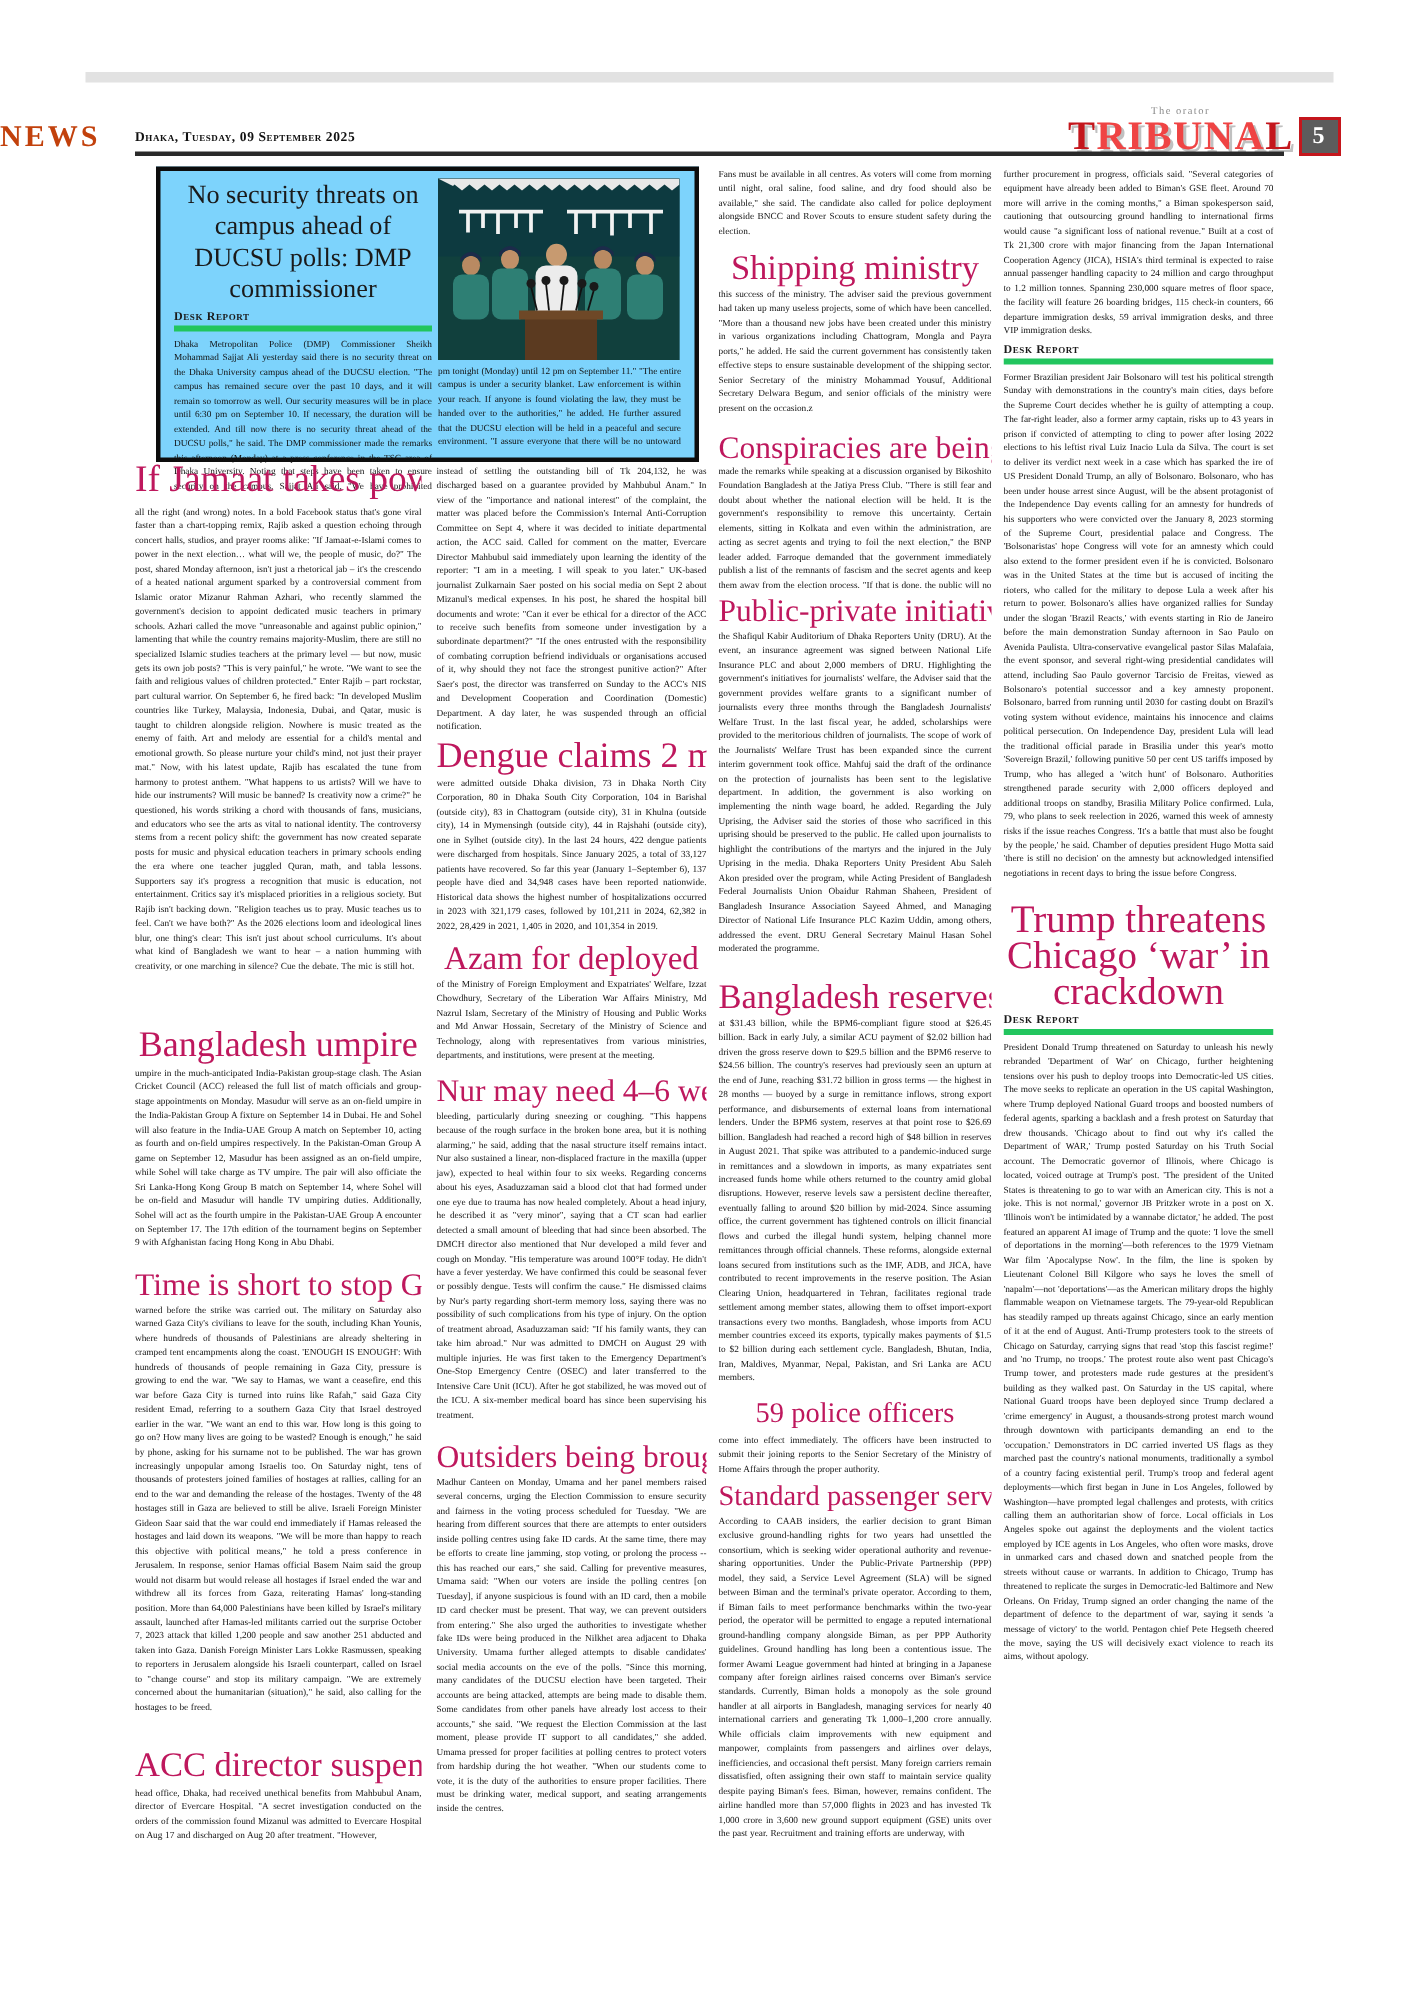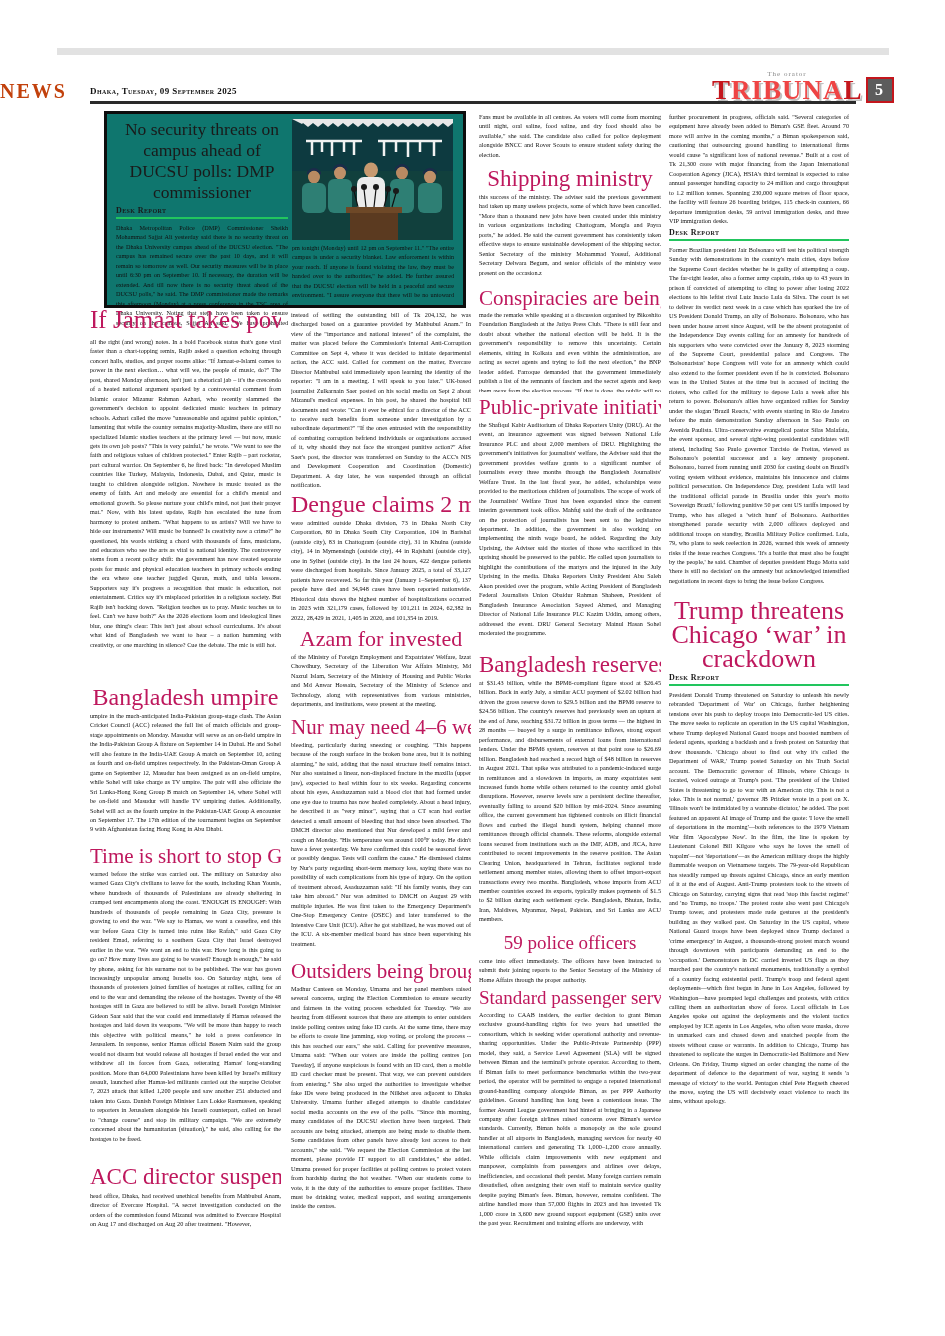--- a/index.html
+++ b/index.html
@@ -20,24 +20,24 @@
   .logo .blk{color:#ef4444;}
   .pagenum{display:inline-block;vertical-align:4px;margin-left:3px;width:24px;height:22px;
         background:#5c5c5c;border:2px solid #c4161c;color:#fff;font-weight:bold;font-size:16px;
         line-height:22px;text-align:center;text-shadow:none;}
   
   .col{position:absolute;overflow:hidden;}
   .hl{margin:0;font-weight:normal;text-align:center;color:#be185d;overflow:hidden;white-space:nowrap;}
   .bd{font-size:6.2px;line-height:9.45px;text-align:justify;overflow:hidden;color:#111;
       word-spacing:.2px;}
   .by{font-weight:bold;font-size:8px;font-variant:small-caps;letter-spacing:.4px;
-      border-bottom:2px solid #22c55e;padding-bottom:2px;margin:2px 0 4px 0;}
+      border-bottom:4px solid #22c55e;padding-bottom:2px;margin:2px 0 4px 0;}
   
   .leadbox{position:absolute;left:104px;top:111px;width:356px;height:191px;
-      border:3px solid #0d0d0d;background:#0f766e;}
+      border:3px solid #0d0d0d;background:#7dd3fc;}
   .lead-left{position:absolute;left:9px;top:5px;width:172px;}
   .lead-hl{font-size:17.5px;line-height:21px;text-align:center;font-weight:normal;margin:0 0 3px 0;}
   .lead-photo{position:absolute;left:185px;top:5px;width:161px;height:121px;background:#0e3533;}
   .lead-right{position:absolute;left:185px;top:129px;width:162px;height:58px;}
 </style>
 </head>
 <body>
 
 <div id="page">
 
@@ -149,21 +149,21 @@
     </div>
   </div>
 
   <div class="col" style="left:291px;top:303px;width:180px;height:940px">
     <div class="bd" style="height:178px;margin-top:7px">instead of settling the outstanding bill of Tk 204,132, he was discharged based on a guarantee provided by Mahbubul Anam." In view of the "importance and national interest" of the complaint, the matter was placed before the Commission's Internal Anti-Corruption Committee on Sept 4, where it was decided to initiate departmental action, the ACC said. Called for comment on the matter, Evercare Director Mahbubul said immediately upon learning the identity of the reporter: "I am in a meeting. I will speak to you later." UK-based journalist Zulkarnain Saer posted on his social media on Sept 2 about Mizanul's medical expenses. In his post, he shared the hospital bill documents and wrote: "Can it ever be ethical for a director of the ACC to receive such benefits from someone under investigation by a subordinate department?" "If the ones entrusted with the responsibility of combating corruption befriend individuals or organisations accused of it, why should they not face the strongest punitive action?" After Saer's post, the director was transferred on Sunday to the ACC's NIS and Development Cooperation and Coordination (Domestic) Department. A day later, he was suspended through an official notification.</div>
     <div>
       <h2 class="hl" style="font-size:24px;height:30px;line-height:32px">Dengue claims 2 more</h2>
       <div class="bd" style="height:106px">were admitted outside Dhaka division, 73 in Dhaka North City Corporation, 80 in Dhaka South City Corporation, 104 in Barishal (outside city), 83 in Chattogram (outside city), 31 in Khulna (outside city), 14 in Mymensingh (outside city), 44 in Rajshahi (outside city), one in Sylhet (outside city). In the last 24 hours, 422 dengue patients were discharged from hospitals. Since January 2025, a total of 33,127 patients have recovered. So far this year (January 1–September 6), 137 people have died and 34,948 cases have been reported nationwide. Historical data shows the highest number of hospitalizations occurred in 2023 with 321,179 cases, followed by 101,211 in 2024, 62,382 in 2022, 28,429 in 2021, 1,405 in 2020, and 101,354 in 2019.</div>
     </div>
     <div>
-      <h2 class="hl" style="font-size:22px;height:28px;line-height:30px">Azam for invested</h2>
+      <h2 class="hl" style="font-size:22px;height:28px;line-height:30px">Azam for deployed</h2>
       <div class="bd" style="height:60px">of the Ministry of Foreign Employment and Expatriates' Welfare, Izzat Chowdhury, Secretary of the Liberation War Affairs Ministry, Md Nazrul Islam, Secretary of the Ministry of Housing and Public Works and Md Anwar Hossain, Secretary of the Ministry of Science and Technology, along with representatives from various ministries, departments, and institutions, were present at the meeting.</div>
     </div>
     <div>
       <h2 class="hl" style="font-size:21px;height:28px;line-height:30px">Nur may need 4–6 weeks</h2>
       <div class="bd" style="height:216px">bleeding, particularly during sneezing or coughing. "This happens because of the rough surface in the broken bone area, but it is nothing alarming," he said, adding that the nasal structure itself remains intact. Nur also sustained a linear, non-displaced fracture in the maxilla (upper jaw), expected to heal within four to six weeks. Regarding concerns about his eyes, Asaduzzaman said a blood clot that had formed under one eye due to trauma has now healed completely. About a head injury, he described it as "very minor", saying that a CT scan had earlier detected a small amount of bleeding that had since been absorbed. The DMCH director also mentioned that Nur developed a mild fever and cough on Monday. "His temperature was around 100°F today. He didn't have a fever yesterday. We have confirmed this could be seasonal fever or possibly dengue. Tests will confirm the cause." He dismissed claims by Nur's party regarding short-term memory loss, saying there was no possibility of such complications from his type of injury. On the option of treatment abroad, Asaduzzaman said: "If his family wants, they can take him abroad." Nur was admitted to DMCH on August 29 with multiple injuries. He was first taken to the Emergency Department's One-Stop Emergency Centre (OSEC) and later transferred to the Intensive Care Unit (ICU). After he got stabilized, he was moved out of the ICU. A six-member medical board has since been supervising his treatment.</div>
     </div>
     <div>
       <h2 class="hl" style="font-size:21px;height:28px;line-height:30px">Outsiders being brought</h2>
       <div class="bd" style="height:246px">Madhur Canteen on Monday, Umama and her panel members raised several concerns, urging the Election Commission to ensure security and fairness in the voting process scheduled for Tuesday. "We are hearing from different sources that there are attempts to enter outsiders inside polling centres using fake ID cards. At the same time, there may be efforts to create line jamming, stop voting, or prolong the process -- this has reached our ears," she said. Calling for preventive measures, Umama said: "When our voters are inside the polling centres [on Tuesday], if anyone suspicious is found with an ID card, then a mobile ID card checker must be present. That way, we can prevent outsiders from entering." She also urged the authorities to investigate whether fake IDs were being produced in the Nilkhet area adjacent to Dhaka University. Umama further alleged attempts to disable candidates' social media accounts on the eve of the polls. "Since this morning, many candidates of the DUCSU election have been targeted. Their accounts are being attacked, attempts are being made to disable them. Some candidates from other panels have already lost access to their accounts," she said. "We request the Election Commission at the last moment, please provide IT support to all candidates," she added. Umama pressed for proper facilities at polling centres to protect voters from hardship during the hot weather. "When our students come to vote, it is the duty of the authorities to ensure proper facilities. There must be drinking water, medical support, and seating arrangements inside the centres.</div>
     </div>

